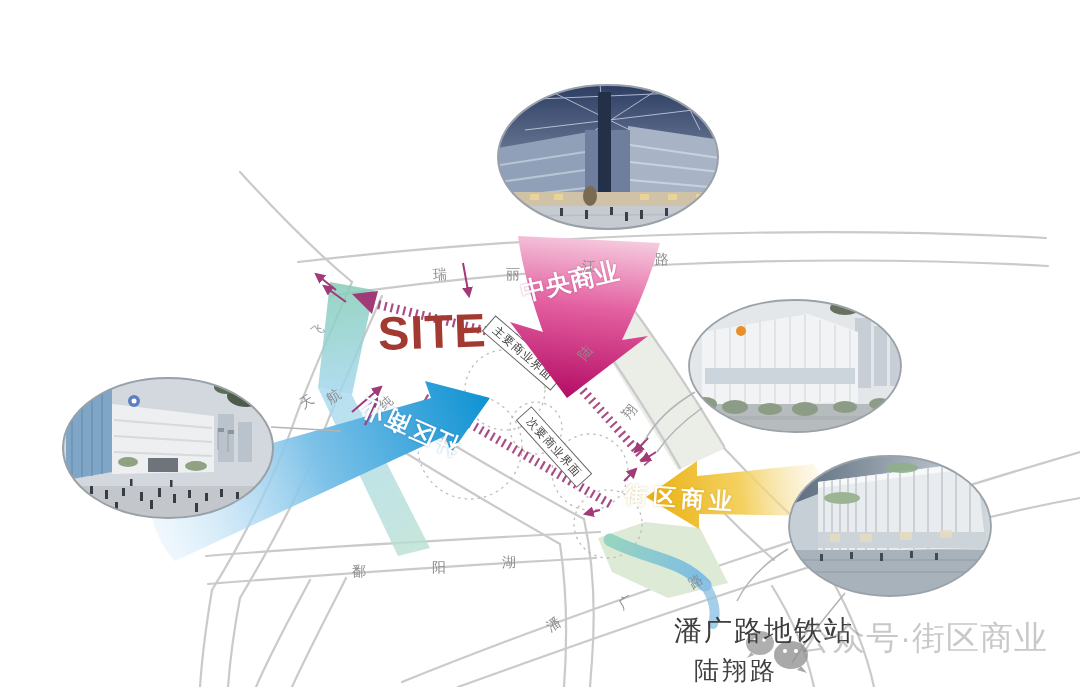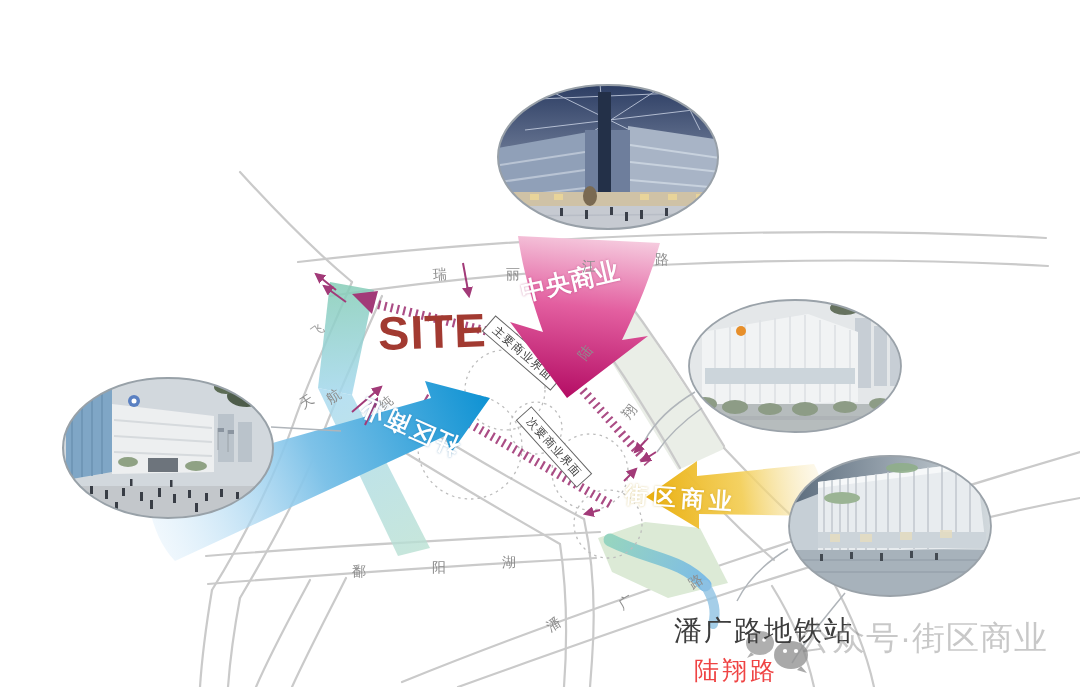--- a/index.html
+++ b/index.html
@@ -10,21 +10,21 @@
   .ovl *{position:absolute;white-space:nowrap;}
   .roadchar{color:#8e8e8e;font-size:14px;}
   .site-label{font-size:47px;font-weight:bold;color:#a23a31;letter-spacing:1px;transform:rotate(-2deg);}
   .lbl-central{left:521px;top:276px;width:27px;line-height:27px;font-size:25px;font-weight:bold;color:#fff;
                text-align:center;word-break:break-all;transform:rotate(-13deg);text-shadow:0 0 2px rgba(160,20,90,.5);}
   .lbl-community{left:348px;top:410px;width:122px;text-align:center;font-size:24px;font-weight:bold;color:#fff;
                  letter-spacing:3px;transform:rotate(204deg);text-shadow:0 0 2px rgba(20,100,160,.5);}
   .lbl-block{left:612px;top:483px;width:138px;text-align:center;font-size:23px;font-weight:bold;color:#fff;
              letter-spacing:5px;transform:rotate(4deg);text-shadow:0 0 2px rgba(190,150,20,.5);}
   .metro-label{left:674px;top:612px;font-size:28px;color:#3d3d3d;letter-spacing:2px;}
-  .luxiang-label{left:694px;top:654px;font-size:25px;color:#ef4444;letter-spacing:3px;}
+  .luxiang-label{left:694px;top:654px;font-size:25px;color:#404040;letter-spacing:3px;}
   .wm-wechat{left:798px;top:616px;font-size:33px;color:rgba(125,125,125,.42);letter-spacing:1px;}
   .wm-sohu{left:810px;top:649px;font-size:24px;font-weight:bold;color:#3f3f3f;
            text-shadow:1px 1px 0 rgba(255,255,255,.9),-1px -1px 0 rgba(255,255,255,.7);}
 </style>
 </head>
 <body>
 
 <div class="stage">
 
 <svg width="1080" height="687" viewBox="0 0 1080 687">

